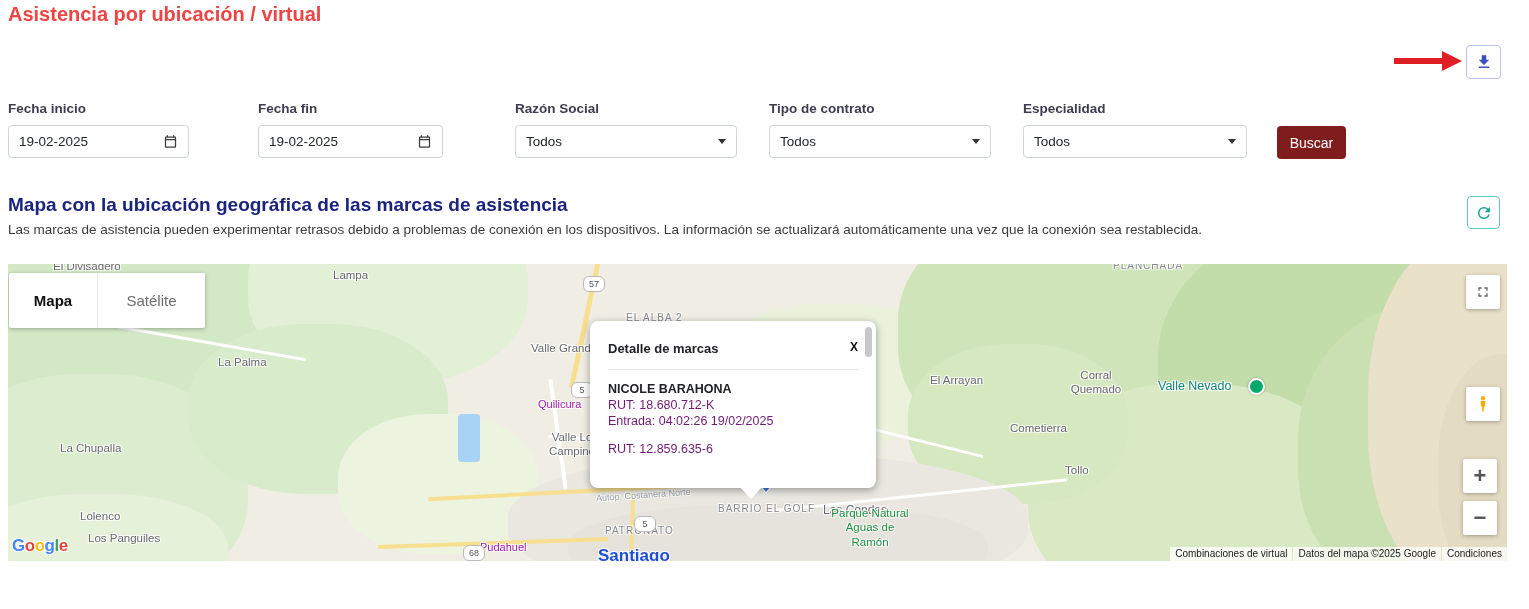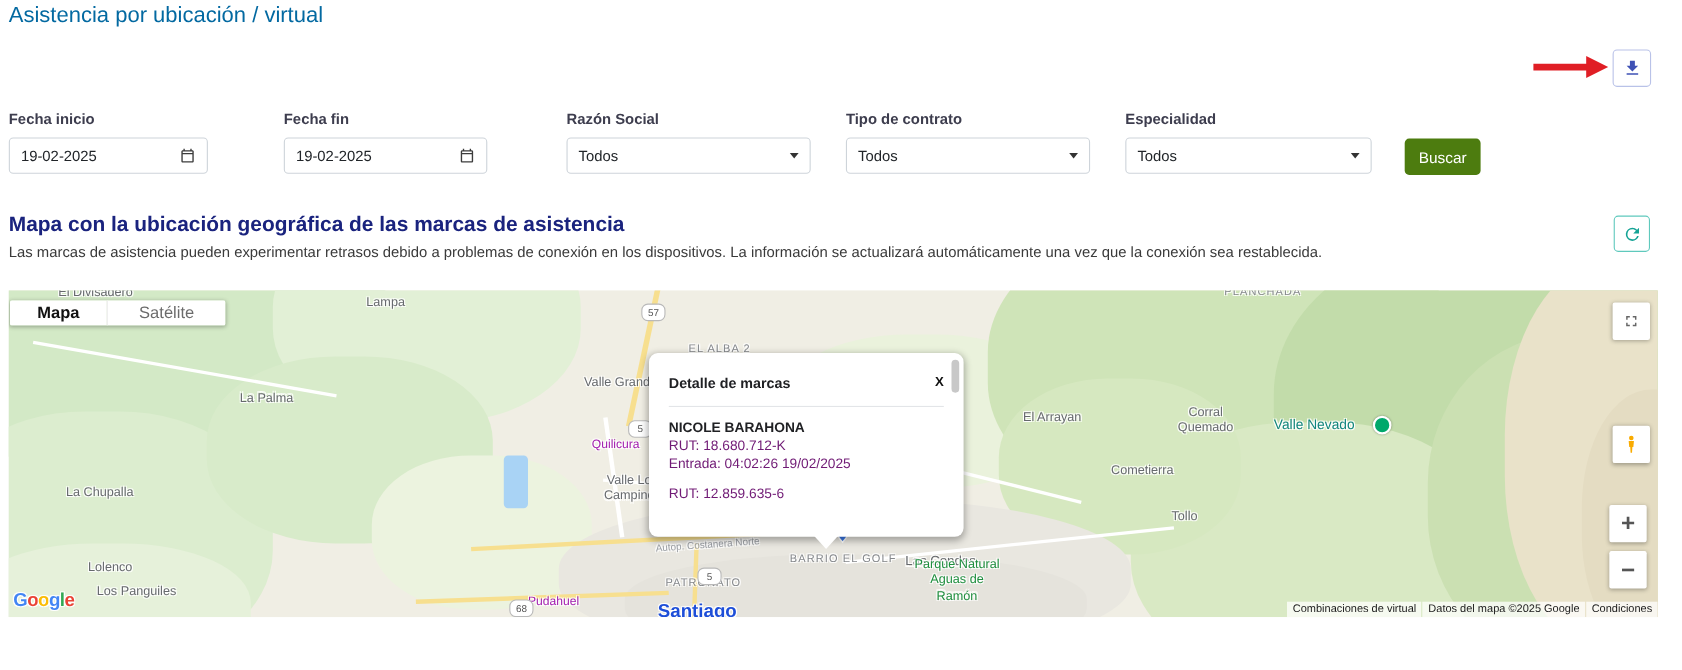--- a/index.html
+++ b/index.html
@@ -1,28 +1,28 @@
 <!DOCTYPE html>
 <html><head>
 <meta charset="utf-8">
 <style>
   html,body{margin:0;padding:0;background:#fff;}
   body{font-family:"Liberation Sans",sans-serif;}
   .page{position:relative;width:1529px;height:609px;background:#fff;overflow:hidden;}
 
-  .page-title{position:absolute;left:8px;top:0;margin:0;font-size:20px;font-weight:400;color:#0369a1;line-height:28px;}
+  .page-title{position:absolute;left:8px;top:0;margin:0;font-size:20px;font-weight:700;color:#ef4444;line-height:28px;}
 
   .dl-btn{position:absolute;left:1466px;top:45px;width:35px;height:34px;background:#fff;border:1px solid #b9c2e8;border-radius:4px;display:flex;align-items:center;justify-content:center;cursor:pointer;box-sizing:border-box;}
   .annot-arrow{position:absolute;left:1392px;top:49px;}
 
   .fgroup{position:absolute;top:101px;}
   .filter-label{font-size:13.5px;font-weight:700;color:#3d3d4e;margin-bottom:9px;}
   .input-box{height:33px;border:1px solid #ced4da;border-radius:4px;background:#fff;display:flex;align-items:center;justify-content:space-between;padding:0 10px;font-size:13.5px;color:#212529;box-sizing:border-box;cursor:pointer;}
   .caret{width:0;height:0;border-left:4px solid transparent;border-right:4px solid transparent;border-top:5px solid #333;}
-  .buscar{position:absolute;left:1277px;top:126px;width:69px;height:33px;background:#4d7c0f;color:#fff;border:none;border-radius:4px;font-size:14px;font-family:"Liberation Sans",sans-serif;cursor:pointer;}
+  .buscar{position:absolute;left:1277px;top:126px;width:69px;height:33px;background:#7f1d1d;color:#fff;border:none;border-radius:4px;font-size:14px;font-family:"Liberation Sans",sans-serif;cursor:pointer;}
 
   .section-title{position:absolute;left:8px;top:194px;margin:0;font-size:19px;font-weight:700;color:#1a237e;}
   .refresh-btn{position:absolute;left:1467px;top:196px;width:33px;height:33px;background:#fff;border:1px solid #5fc9bd;border-radius:4px;display:flex;align-items:center;justify-content:center;cursor:pointer;box-sizing:border-box;}
   .desc{position:absolute;left:8px;top:222px;margin:0;font-size:13.5px;color:#3a3a3a;width:1450px;}
 
   .map{position:absolute;left:8px;top:264px;width:1499px;height:297px;background:#f0eee4;overflow:hidden;}
   .blob{position:absolute;border-radius:45%;z-index:0;}
   .road{position:absolute;z-index:1;}
   .water{position:absolute;background:#a9d3f5;border-radius:4px;z-index:1;}
 
@@ -48,21 +48,21 @@
   .iw-close{font-size:12px;font-weight:700;color:#111;cursor:pointer;line-height:13px;}
   .iw-div{border-bottom:1px solid #e3e5e8;margin-top:13px;}
   .iw-name{font-size:12.5px;font-weight:700;color:#202124;}
   .iw-line{font-size:12.5px;color:#701a75;margin-top:2px;}
   .iw-entry1{margin-top:12px;}
   .iw-entry2{margin-top:14px;}
   .iw-scroll{position:absolute;right:4px;top:6px;width:7px;height:30px;background:#c8c8c8;border-radius:4px;}
   .iw-tip{position:absolute;left:150px;bottom:-11px;width:0;height:0;border-left:11px solid transparent;border-right:11px solid transparent;border-top:12px solid #fff;}
 
   .maptype{position:absolute;left:1px;top:9px;display:flex;z-index:6;box-shadow:0 1px 4px rgba(0,0,0,.3);border-radius:2px;overflow:hidden;}
-  .mt-btn{height:23px;background:#fff;display:flex;align-items:center;justify-content:center;font-size:15px;cursor:pointer;}
+  .mt-btn{height:55px;background:#fff;display:flex;align-items:center;justify-content:center;font-size:15px;cursor:pointer;}
   .mt-map{width:88px;font-weight:700;color:#111;}
   .mt-sat{width:107px;color:#6b6b6b;border-left:1px solid #ececec;}
 
   .sq-btn{position:absolute;width:34px;height:34px;background:#fff;box-shadow:0 1px 4px rgba(0,0,0,.3);border-radius:2px;display:flex;align-items:center;justify-content:center;z-index:6;cursor:pointer;}
   .zoom-glyph{font-size:22px;font-weight:700;color:#555;line-height:22px;}
 
   .glogo{position:absolute;left:4px;bottom:5px;z-index:6;font-size:17px;font-weight:700;letter-spacing:-0.5px;cursor:pointer;
     text-shadow:-1px -1px 0 rgba(255,255,255,.9),1px -1px 0 rgba(255,255,255,.9),-1px 1px 0 rgba(255,255,255,.9),1px 1px 0 rgba(255,255,255,.9);}
   .gl0{color:#4285F4;} .gl1{color:#EA4335;} .gl2{color:#FBBC05;} .gl3{color:#4285F4;} .gl4{color:#34A853;} .gl5{color:#EA4335;}
 

